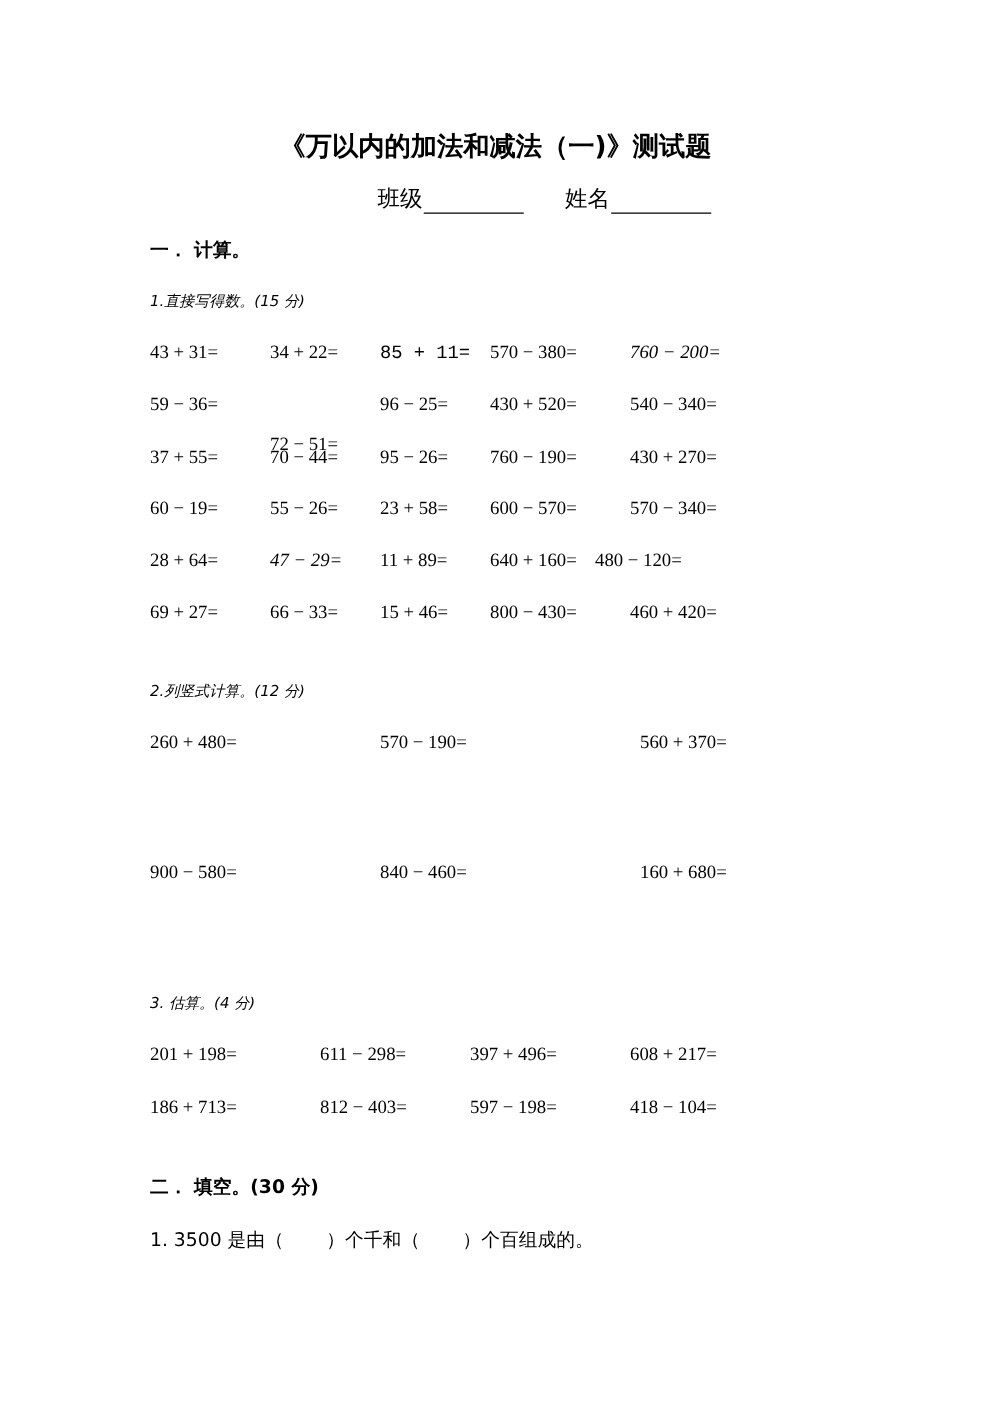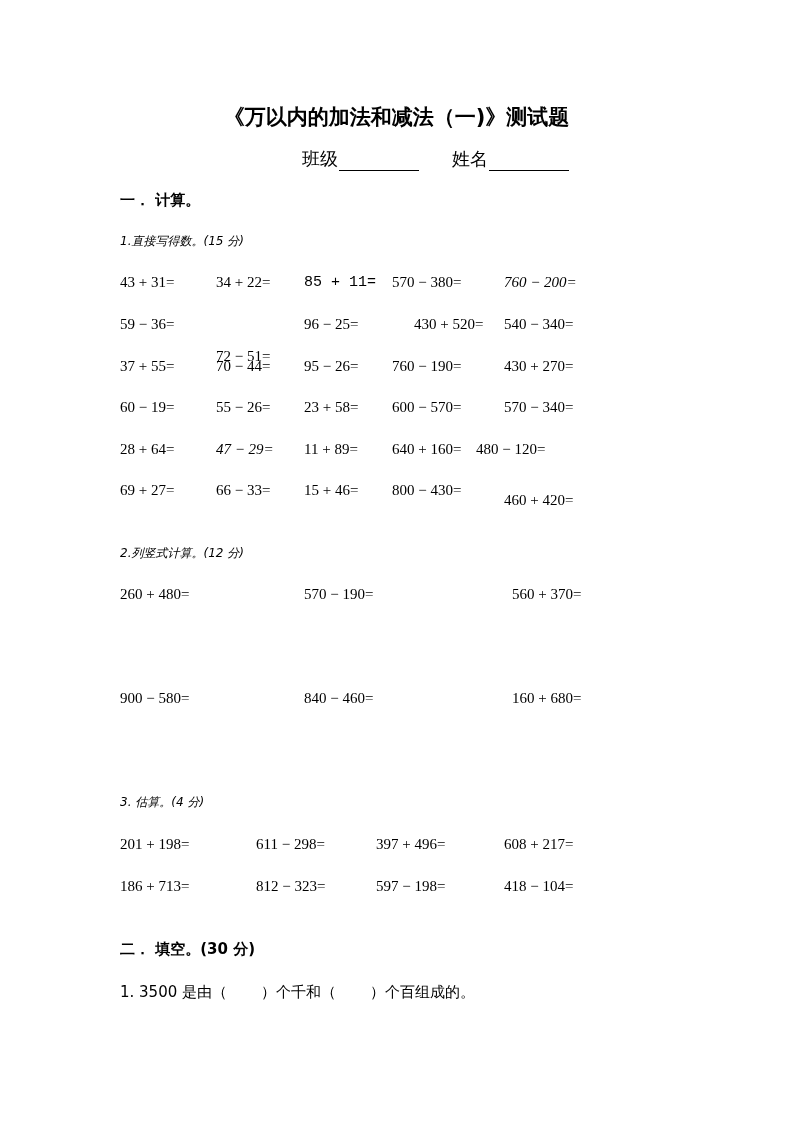--- a/index.html
+++ b/index.html
@@ -46,21 +46,21 @@
 <div>
   <div class="abs expr" style="left:120px; top:274px;">43 + 31=</div>
   <div class="abs expr" style="left:216px; top:274px;">34 + 22=</div>
   <div class="abs expr" style="left:304px; top:274px;font-family:Liberation Mono, monospace;">85 + 11=</div>
   <div class="abs expr" style="left:392px; top:274px;">570 − 380=</div>
   <div class="abs expr" style="left:504px; top:274px;font-style:italic;">760 − 200=</div>
 
   <div class="abs expr" style="left:120px; top:316px;">59 − 36=</div>
   <div class="abs expr" style="left:216px; top:316px;margin-top:32px;">72 − 51=</div>
   <div class="abs expr" style="left:304px; top:316px;">96 − 25=</div>
-  <div class="abs expr" style="left:414px; top:316px;">430 + 520=</div>
+  <div class="abs expr" style="left:392px; top:316px;">430 + 520=</div>
   <div class="abs expr" style="left:504px; top:316px;">540 − 340=</div>
 
   <div class="abs expr" style="left:120px; top:358px;">37 + 55=</div>
   <div class="abs expr" style="left:216px; top:358px;">70 − 44=</div>
   <div class="abs expr" style="left:304px; top:358px;">95 − 26=</div>
   <div class="abs expr" style="left:392px; top:358px;">760 − 190=</div>
   <div class="abs expr" style="left:504px; top:358px;">430 + 270=</div>
 
   <div class="abs expr" style="left:120px; top:399px;">60 − 19=</div>
   <div class="abs expr" style="left:216px; top:399px;">55 − 26=</div>
@@ -71,21 +71,21 @@
   <div class="abs expr" style="left:120px; top:441px;">28 + 64=</div>
   <div class="abs expr" style="left:216px; top:441px;font-style:italic;">47 − 29=</div>
   <div class="abs expr" style="left:304px; top:441px;">11 + 89=</div>
   <div class="abs expr" style="left:392px; top:441px;">640 + 160=</div>
   <div class="abs expr" style="left:476px; top:441px;">480 − 120=</div>
 
   <div class="abs expr" style="left:120px; top:482px;">69 + 27=</div>
   <div class="abs expr" style="left:216px; top:482px;">66 − 33=</div>
   <div class="abs expr" style="left:304px; top:482px;">15 + 46=</div>
   <div class="abs expr" style="left:392px; top:482px;">800 − 430=</div>
-  <div class="abs expr" style="left:504px; top:492px;">460 + 420=</div>
+  <div class="abs expr" style="left:504px; top:482px;">460 + 420=</div>
 </div>
 
 <div class="abs sub-head" style="left:120px; top:545px;">2.列竖式计算。(12 分)</div>
 
 <div>
   <div class="abs expr" style="left:120px; top:586px;">260 + 480=</div>
   <div class="abs expr" style="left:304px; top:586px;">570 − 190=</div>
   <div class="abs expr" style="left:512px; top:586px;">560 + 370=</div>
 
   <div class="abs expr" style="left:120px; top:690px;">900 − 580=</div>
@@ -95,21 +95,21 @@
 
 <div class="abs sub-head" style="left:120px; top:794px;">3. 估算。(4 分)</div>
 
 <div>
   <div class="abs expr" style="left:120px; top:836px;">201 + 198=</div>
   <div class="abs expr" style="left:256px; top:836px;">611 − 298=</div>
   <div class="abs expr" style="left:376px; top:836px;">397 + 496=</div>
   <div class="abs expr" style="left:504px; top:836px;">608 + 217=</div>
 
   <div class="abs expr" style="left:120px; top:878px;">186 + 713=</div>
-  <div class="abs expr" style="left:256px; top:878px;">812 − 323=</div>
+  <div class="abs expr" style="left:256px; top:878px;">812 − 403=</div>
   <div class="abs expr" style="left:376px; top:878px;">597 − 198=</div>
   <div class="abs expr" style="left:504px; top:878px;">418 − 104=</div>
 </div>
 
 <div class="abs section-head" style="left:120px; top:940px;">二．  填空。(30 分)</div>
 
 <div class="abs fill" style="left:120px; top:983px;">
   <span>1. 3500 是由（</span><span class="gap"></span><span>）个千和（</span><span class="gap"></span><span>）个百组成的。</span>
 </div>
 

